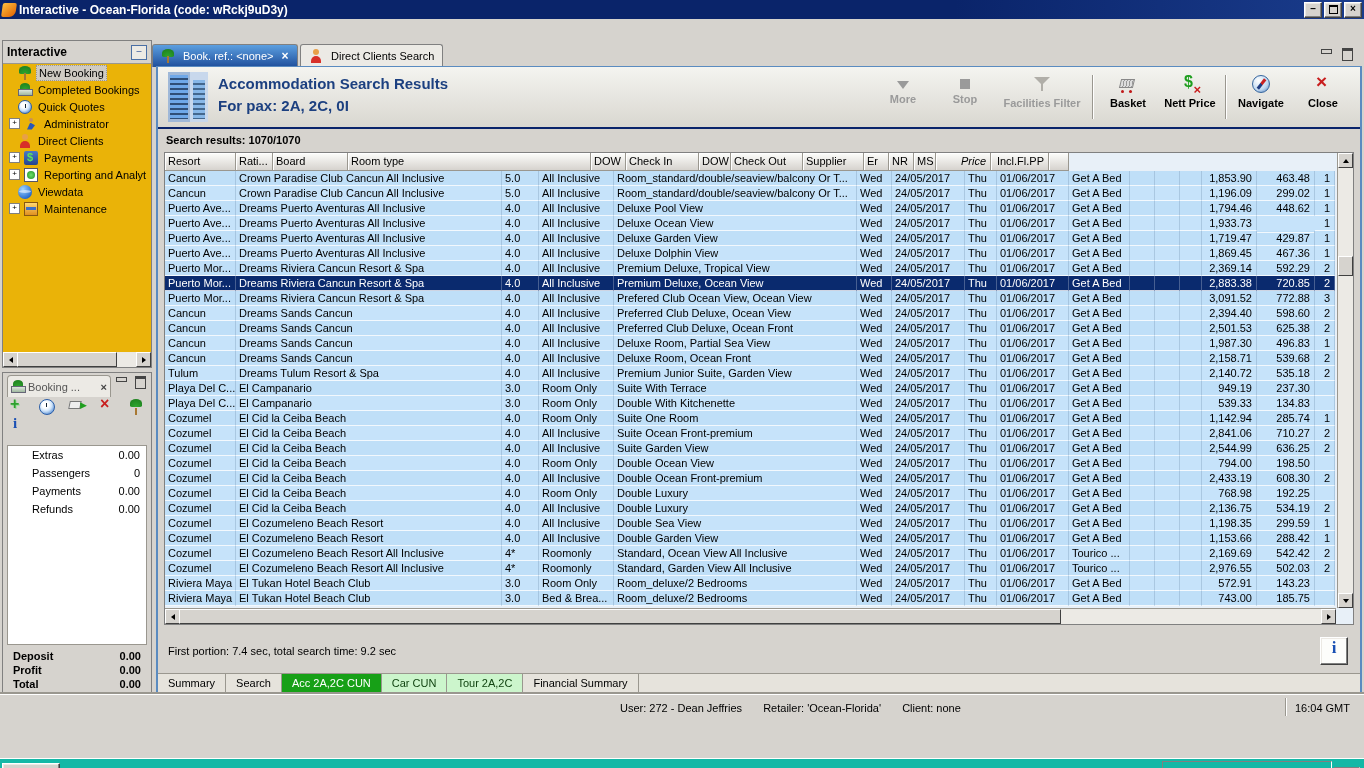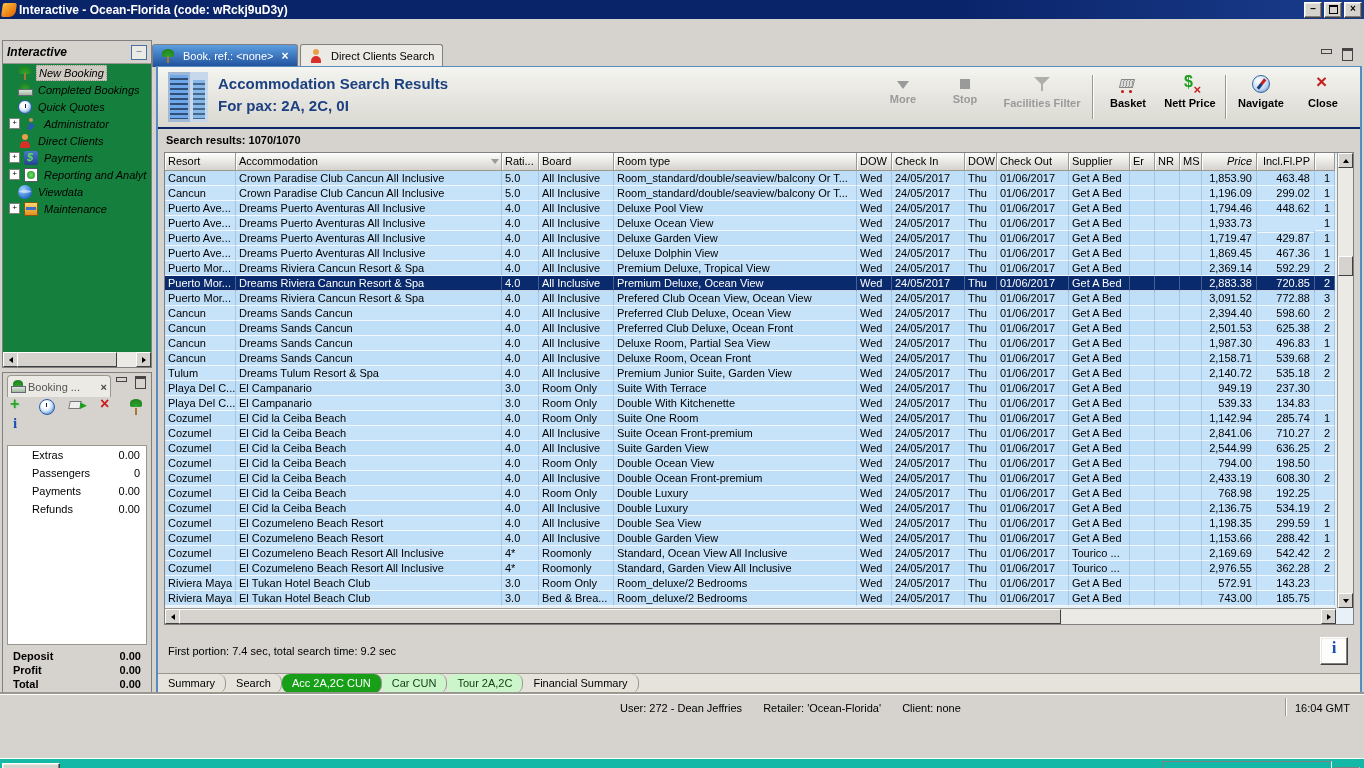--- a/index.html
+++ b/index.html
@@ -10,21 +10,21 @@
   .titlebar{position:absolute;left:0;top:0;width:1364px;height:19px;background:linear-gradient(90deg,#0A246A,#0A246A 70%,#1A3C8C);color:#fff;display:flex;align-items:center;}
   .titlebar .title{font-size:12px;font-weight:bold;margin-left:3px;}
   .app-ico{width:14px;height:14px;margin-left:2px;background:linear-gradient(135deg,#FFC040,#E06000);border-radius:2px 2px 6px 2px;transform:skewX(-8deg);}
   .winbtns{position:absolute;right:2px;top:2px;display:flex;gap:2px;}
   .winbtn{width:16px;height:14px;background:#D6D3CE;font-size:10px;line-height:12px;text-align:center;font-weight:bold;color:#000;}
   .winbtn .rest{display:inline-block;width:7px;height:6px;border:1px solid #000;border-top-width:2px;margin-top:2px;}
   
   .menubar{position:absolute;left:0;top:19px;width:1364px;height:19px;background:#A4F8FC;display:flex;align-items:center;font-size:11px;}
   .menu-item{padding:2px 9px;color:#000;}
   
-  .sidepanel{position:absolute;left:2px;top:40px;width:148px;height:326px;background:#15803d;border:1px solid #808080;font-style:italic;}
+  .sidepanel{position:absolute;left:2px;top:40px;width:148px;height:326px;background:#eab308;border:1px solid #808080;}
   .sidepanel-hdr{height:22px;border-bottom:1px solid #9a978f;display:flex;align-items:center;justify-content:space-between;padding:0 4px;background:#D6D3CE;}
   .sidepanel-hdr .t{font-size:12px;font-weight:bold;}
   .collapse-btn{width:14px;height:13px;background:#ECEAE5;border:1px solid #4A6FA5;font-size:9px;line-height:11px;text-align:center;color:#20458C;}
   .tree{position:absolute;left:0;top:23px;right:0;bottom:16px;overflow:hidden;}
   .tree-row{display:flex;align-items:center;height:17px;font-size:11px;white-space:nowrap;}
   .tree-row .exp{width:9px;height:9px;margin-left:6px;margin-right:4px;background:#fff;border:1px solid #808080;font-size:8px;line-height:8px;text-align:center;flex:none;}
   .tree-row .noexp{width:15px;flex:none;}
   .tree-row .lbl{padding:1px 2px;}
   .tree-row.sel .lbl{background:#CFCBC3;border:1px dotted #9a978f;}
   .ti{width:14px;height:14px;margin-right:4px;flex:none;position:relative;display:inline-block;}
@@ -121,21 +121,21 @@
   .g-cell.num{text-align:right;padding-right:4px;}
   .g-row.sel{background:#0A2A6E;}
   .g-row.sel .g-cell{color:#fff;border-right-color:rgba(255,255,255,.25);}
   .g-vscroll{position:absolute;right:0;top:0;width:15px;height:455px;background:#ECEAE5;border-left:1px solid #9a978f;}
   .g-hscroll{position:absolute;left:0;bottom:0;width:1171px;height:15px;background:#ECEAE5;border-top:1px solid #9a978f;}
   .search-time{position:absolute;left:10px;top:578px;font-size:11px;}
   .info-btn{position:absolute;right:12px;top:570px;width:26px;height:26px;background:#FDFDFB;text-align:center;}
   .info-btn span{font-family:"Liberation Serif",serif;font-weight:bold;font-size:17px;color:#1A50B4;}
   
   .btabs{position:absolute;left:0;bottom:0;width:100%;height:19px;background:#E6E3DC;border-top:1px solid #9a978f;display:flex;}
-  .btab{height:19px;box-sizing:border-box;font-size:11px;padding:3px 10px 0 10px;border-right:1px solid #9a978f;background:#E6E3DC;color:#000;white-space:nowrap;border-radius:8px;}
+  .btab{height:19px;box-sizing:border-box;font-size:11px;padding:3px 10px 0 10px;border-right:1px solid #9a978f;background:#E6E3DC;color:#000;white-space:nowrap;}
   .btab.green-sel{background:#17A017;color:#fff;}
   .btab.green{background:#CCF5CC;color:#114411;}
   
   .statusbar{position:absolute;left:0;top:694px;width:1364px;height:26px;background:#D6D3CE;border-top:1px solid #fff;box-shadow:0 -2px 0 #9a978f;font-size:11px;}
   .sb-user{position:absolute;left:620px;top:7px;}
   .sb-user span{margin-right:18px;}
   .sb-time{position:absolute;right:14px;top:7px;}
   .sb-div{position:absolute;right:78px;top:3px;width:1px;height:18px;background:#9a978f;box-shadow:1px 0 0 #fff;}
   
   .taskbar{position:absolute;left:0;top:758px;width:1364px;height:42px;background:#14b8a6;border-top:1px solid #fff;}
@@ -327,21 +327,20 @@
           <span class="tb-sep"></span>
           <span class="tb-btn"><span class="tb-ico tbi-nav"></span><span>Navigate</span></span>
           <span class="tb-btn"><span class="tb-ico tbi-close"></span><span>Close</span></span>
         </span>
     </div>
     <div class="results-label">Search results: 1070/1070</div>
 
     <div class="grid">
       <div class="g-hdr" id="g-hdr">
           <span class="g-hcell" style="width: 71px;">Resort</span>
-          <span class="g-hcell" style="width: 266px;">Accommodation<span class="g-sort"></span></span>
           <span class="g-hcell" style="width: 37px;">Rati...</span>
           <span class="g-hcell" style="width: 75px;">Board</span>
           <span class="g-hcell" style="width: 243px;">Room type</span>
           <span class="g-hcell" style="width: 35px;">DOW</span>
           <span class="g-hcell" style="width: 73px;">Check In</span>
           <span class="g-hcell" style="width: 32px;">DOW</span>
           <span class="g-hcell" style="width: 72px;">Check Out</span>
           <span class="g-hcell" style="width: 61px;">Supplier</span>
           <span class="g-hcell" style="width: 25px;">Er</span>
           <span class="g-hcell" style="width: 25px;">NR</span>
@@ -827,21 +826,21 @@
             <span class="g-cell" style="width: 243px;">Standard, Garden View All Inclusive</span>
             <span class="g-cell" style="width: 35px;">Wed</span>
             <span class="g-cell" style="width: 73px;">24/05/2017</span>
             <span class="g-cell" style="width: 32px;">Thu</span>
             <span class="g-cell" style="width: 72px;">01/06/2017</span>
             <span class="g-cell" style="width: 61px;">Tourico ...</span>
             <span class="g-cell" style="width: 25px;"></span>
             <span class="g-cell" style="width: 25px;"></span>
             <span class="g-cell" style="width: 22px;"></span>
             <span class="g-cell num" style="width: 55px;">2,976.55</span>
-            <span class="g-cell num" style="width: 58px;">362.28</span>
+            <span class="g-cell num" style="width: 58px;">502.03</span>
             <span class="g-cell num" style="width: 20px;">2</span>
           </div>
           <div class="g-row">
             <span class="g-cell" style="width: 71px;">Riviera Maya</span>
             <span class="g-cell" style="width: 266px;">El Tukan Hotel Beach Club</span>
             <span class="g-cell" style="width: 37px;">3.0</span>
             <span class="g-cell" style="width: 75px;">Room Only</span>
             <span class="g-cell" style="width: 243px;">Room_deluxe/2 Bedrooms</span>
             <span class="g-cell" style="width: 35px;">Wed</span>
             <span class="g-cell" style="width: 73px;">24/05/2017</span>

